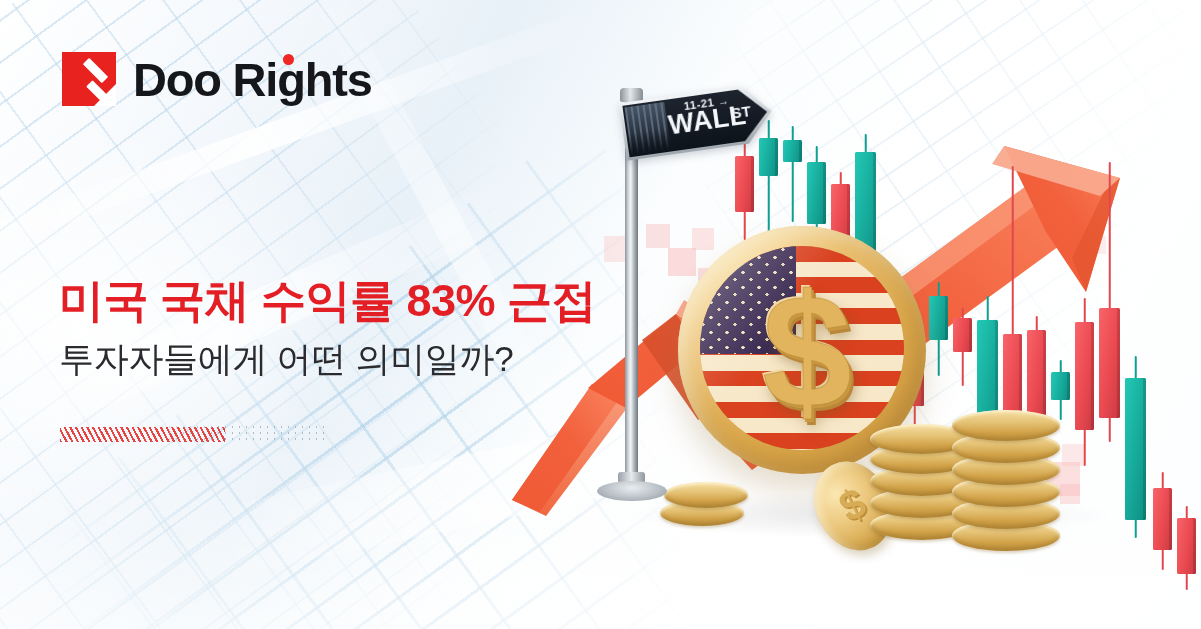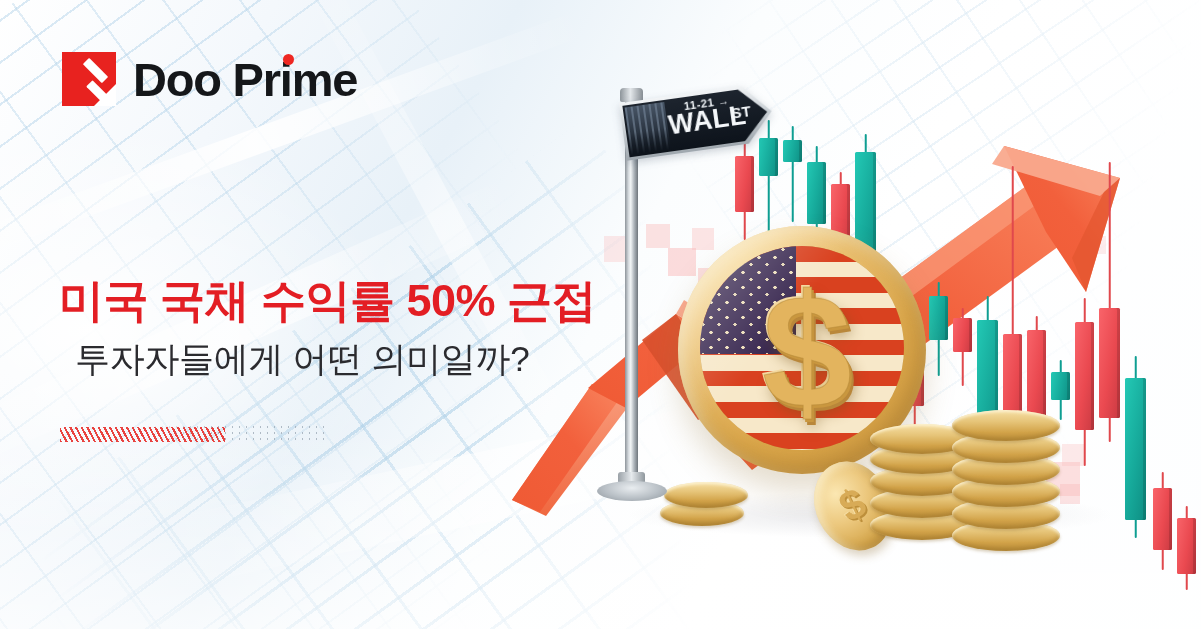--- a/index.html
+++ b/index.html
@@ -151,21 +151,20 @@
     white-space:nowrap;
   }
   .subline {
     margin-top:12px;
     font-size:35px;
     font-weight:500;
     color:#2b2b2f;
     letter-spacing:-0.3px;
     line-height:1.2;
     white-space:nowrap;
-    margin-left:16px;
   }
 
   
   .divider {
     position:absolute;
     left:60px; top:424px;
     width:262px; height:20px;
   }
   .divider .hatch {
     position:absolute;
@@ -451,21 +450,21 @@
     <div class="pixel" style="left:1088px; top:236px; width:18px; height:18px; opacity:.3;"></div>
   </div>
 
   <div class="logo-wrap">
     <div class="logo-mark">
       <div class="slash-a"></div>
       <div class="slash-b"></div>
       <div class="notch"></div>
     </div>
     <div class="logo-text">
-      <span>Doo Prime</span>
+      <span>Doo Rights</span>
       <span class="logo-dot"></span>
     </div>
   </div>
 
   <div class="art">
 
     <svg class="arrow-zig" viewBox="0 0 721 629">
       <defs>
         <linearGradient id="ar1" x1="0" y1="1" x2="1" y2="0">
           <stop offset="0%" stop-color="#ef5a34"></stop>
@@ -626,21 +625,21 @@
       <div class="sign-plate"></div>
       <div class="sign-face"></div>
       <div class="sign-bldg"></div>
       <div class="sign-num">11-21 →</div>
       <div class="sign-main">WALL</div>
       <div class="sign-st">ST</div>
     </div>
   </div>
 
   <div class="copy">
-    <div class="headline">미국 국채 수익률 50% 근접</div>
+    <div class="headline">미국 국채 수익률 83% 근접</div>
     <div class="subline">투자자들에게 어떤 의미일까?</div>
   </div>
 
   <div class="divider">
     <div class="hatch"></div>
     <div class="dots"></div>
   </div>
 
 </div>
 

